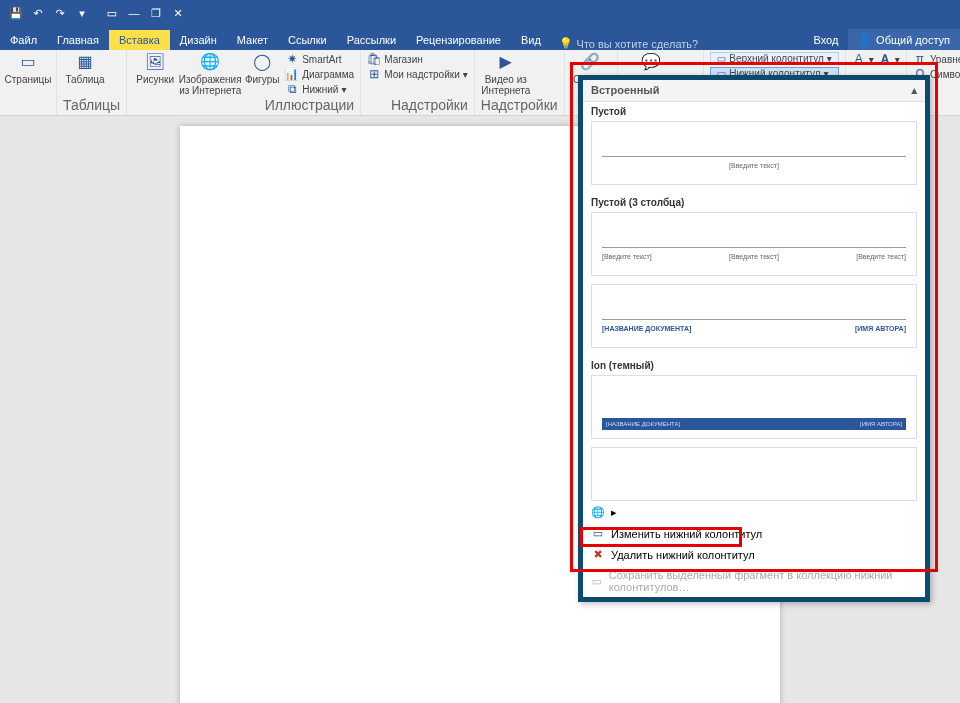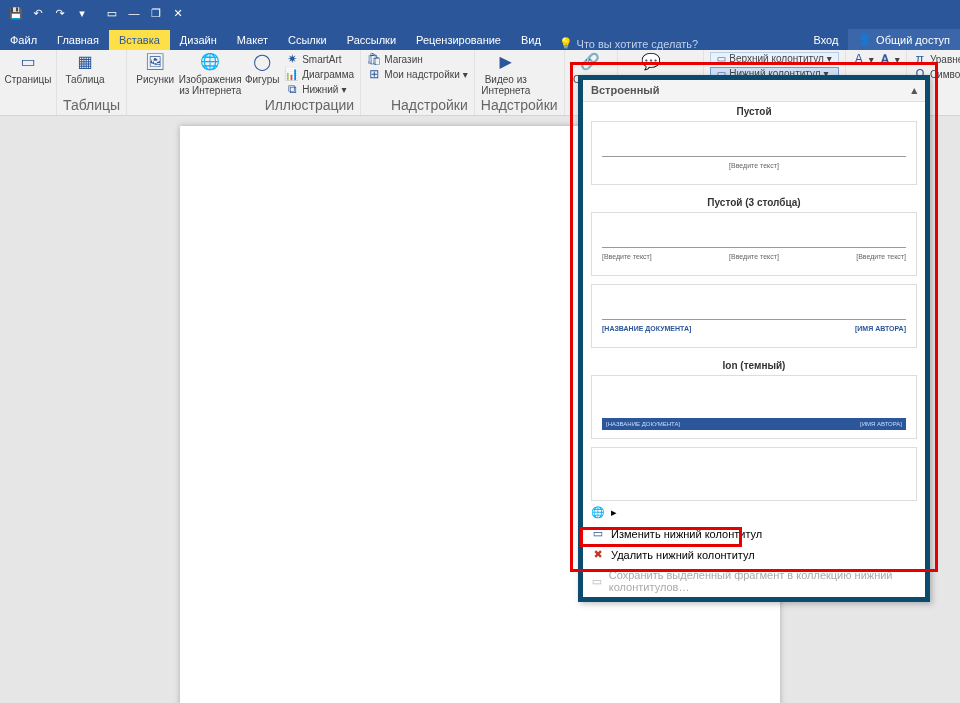--- a/index.html
+++ b/index.html
@@ -28,21 +28,21 @@
 .small-row { display: flex; align-items: center; gap: 3px; font-size: 10px; cursor: pointer; white-space: nowrap; }
 .small-row .ico { width: 14px; height: 14px; display: inline-flex; align-items: center; justify-content: center; color: #2b579a; font-size: 12px; }
 .stack { display: flex; flex-direction: column; gap: 1px; }
 
 .doc-wrap { position: absolute; top: 116px; left: 0; right: 0; bottom: 0; display: flex; justify-content: center; overflow: hidden; }
 .page { background: #fff; width: 600px; height: 800px; margin-top: 10px; box-shadow: 0 0 6px rgba(0,0,0,.25); }
 
 .dropdown { position: absolute; top: 75px; left: 578px; width: 352px; background: #fff; border: 5px solid #0c4a6e; box-shadow: 2px 2px 6px rgba(0,0,0,.25); font-size: 11px; }
 .red-outline { position: absolute; top: 62px; left: 570px; width: 368px; height: 510px; border: 3px solid #e60000; pointer-events: none; z-index: 50; }
 .dd-head { background: #f4f4f4; border-bottom: 1px solid #e0e0e0; padding: 4px 8px; font-weight: 600; color: #555; display: flex; justify-content: space-between; }
-.dd-scroll { max-height: 400px; overflow-y: scroll; text-align: center; }
+.dd-scroll { max-height: 400px; overflow-y: scroll; }
 .dd-section-title { font-weight: 700; font-size: 10px; color: #333; padding: 4px 8px 2px; }
 .dd-preview { margin: 2px 8px 8px; padding: 4px 4px; border: 1px solid #ddd; height: 64px; position: relative; background: #fff; }
 .footer-line { position: absolute; left: 10px; right: 10px; bottom: 10px; border-top: 1px solid #999; height: 18px; display: flex; align-items: center; font-size: 7px; color: #666; }
 .footer-line.center1 { justify-content: center; }
 .footer-line.cols3 { justify-content: space-between; }
 .footer-line.ion-light { justify-content: space-between; color: #2b579a; font-weight: 600; }
 .footer-line.ion-dark { justify-content: space-between; background: #2b579a; color: #c7ddff; font-size: 6px; padding: 1px 4px; border: none; bottom: 8px; height: 12px; }
 .dd-item { display: flex; align-items: center; gap: 6px; padding: 4px 8px; cursor: pointer; }
 .dd-item.disabled { color: #aaa; cursor: default; }
 .dd-item .ic { width: 14px; text-align: center; color: #2b579a; }

